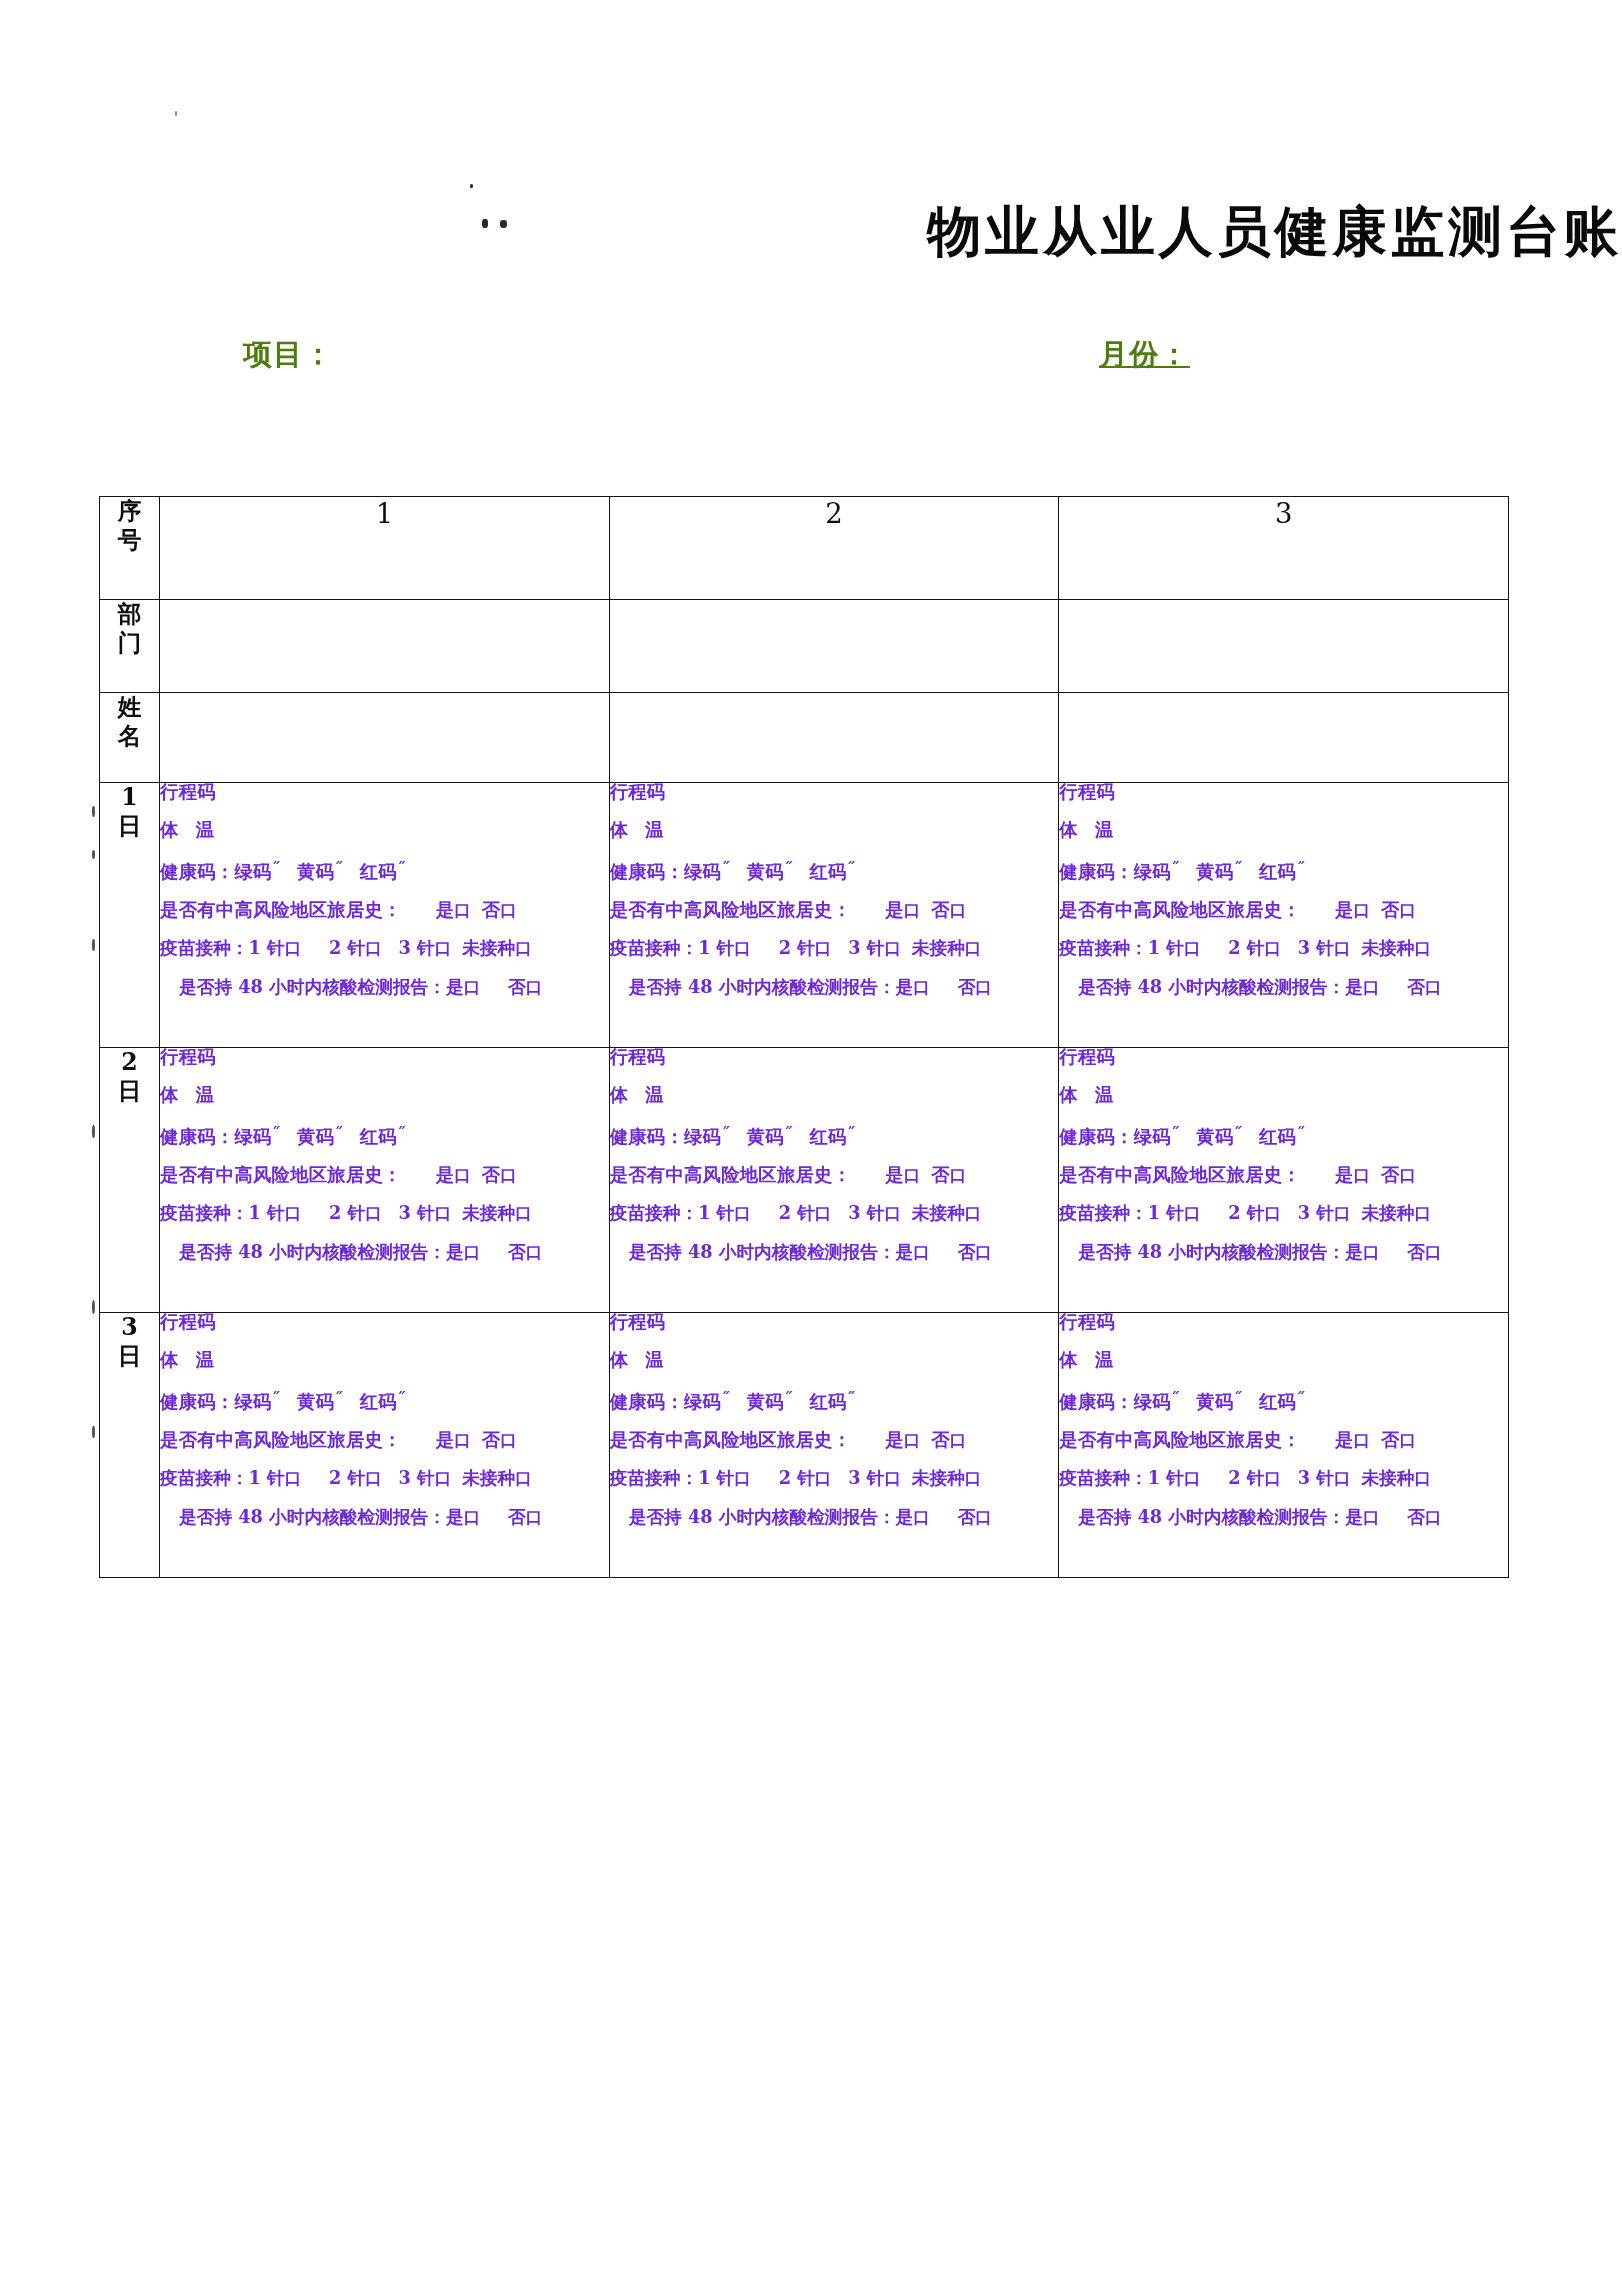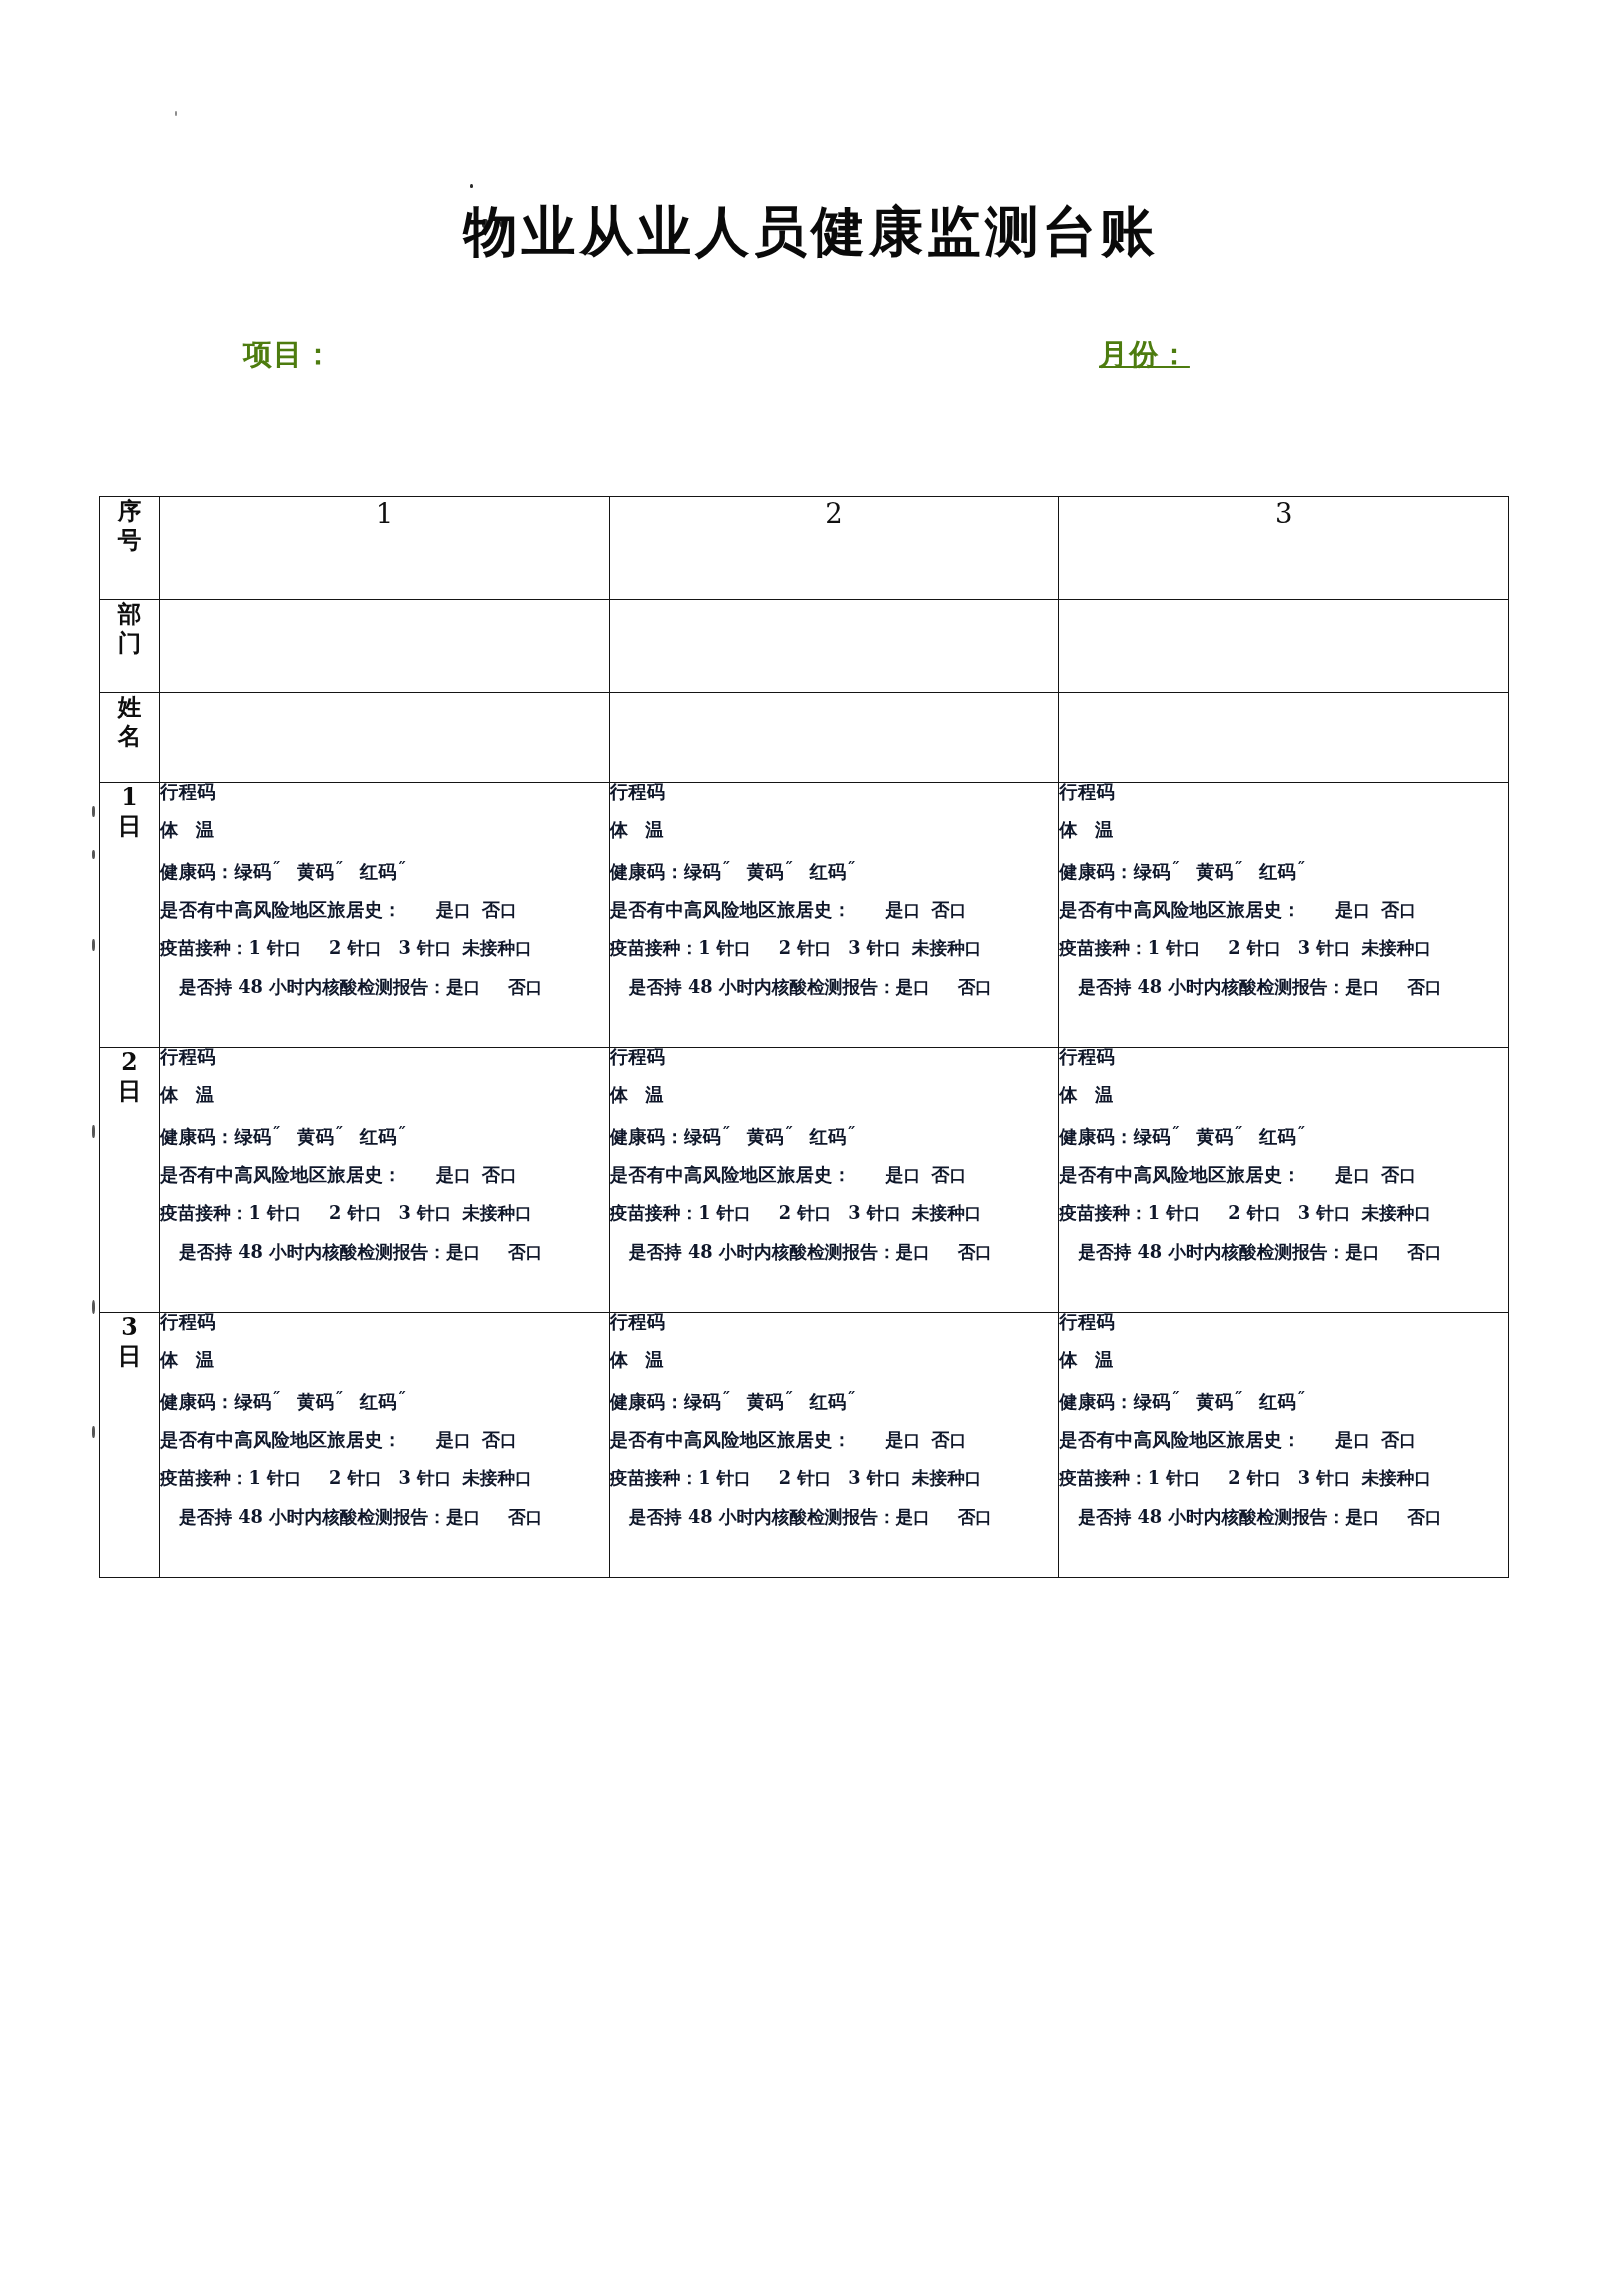--- a/index.html
+++ b/index.html
@@ -25,21 +25,21 @@
     background: #2a2a2a;
     border-radius: 40%;
   }
 
   
   .doc-title {
     position: absolute;
     top: 196px;
     left: 0;
     width: 1622px;
-    text-align: center;
+    text-align: right;
     font-family: "DejaVu Serif", "Liberation Serif", serif;
     font-weight: 700;
     font-size: 54px;
     letter-spacing: 3.9px;
     color: #0a0a0a;
   }
 
   
   .meta-row {
     position: absolute;
@@ -107,21 +107,21 @@
   .row-name td  { height: 89px; }
 
   
   .row-day td { height: 264px; }
   .daycell {
     padding: 11.8px 0 6.5px 9.2px;
     font-family: "DejaVu Serif", "Liberation Serif", serif;
     font-size: 18.3px;
     font-weight: 600;
     line-height: 1.0;
-    color: #0f172a;
+    color: #6d28d9;
     white-space: nowrap;
   }
   .daycell .ln {
     display: block;
     margin-bottom: 20px;
     letter-spacing: 0.3px;
   }
   .daycell .ln:last-child { margin-bottom: 0; margin-left: 19px; }
   .daycell .ln.tight { letter-spacing: 0px; font-size: 17.7px; }
   .sp-wide { display: inline-block; width: 17px; }

